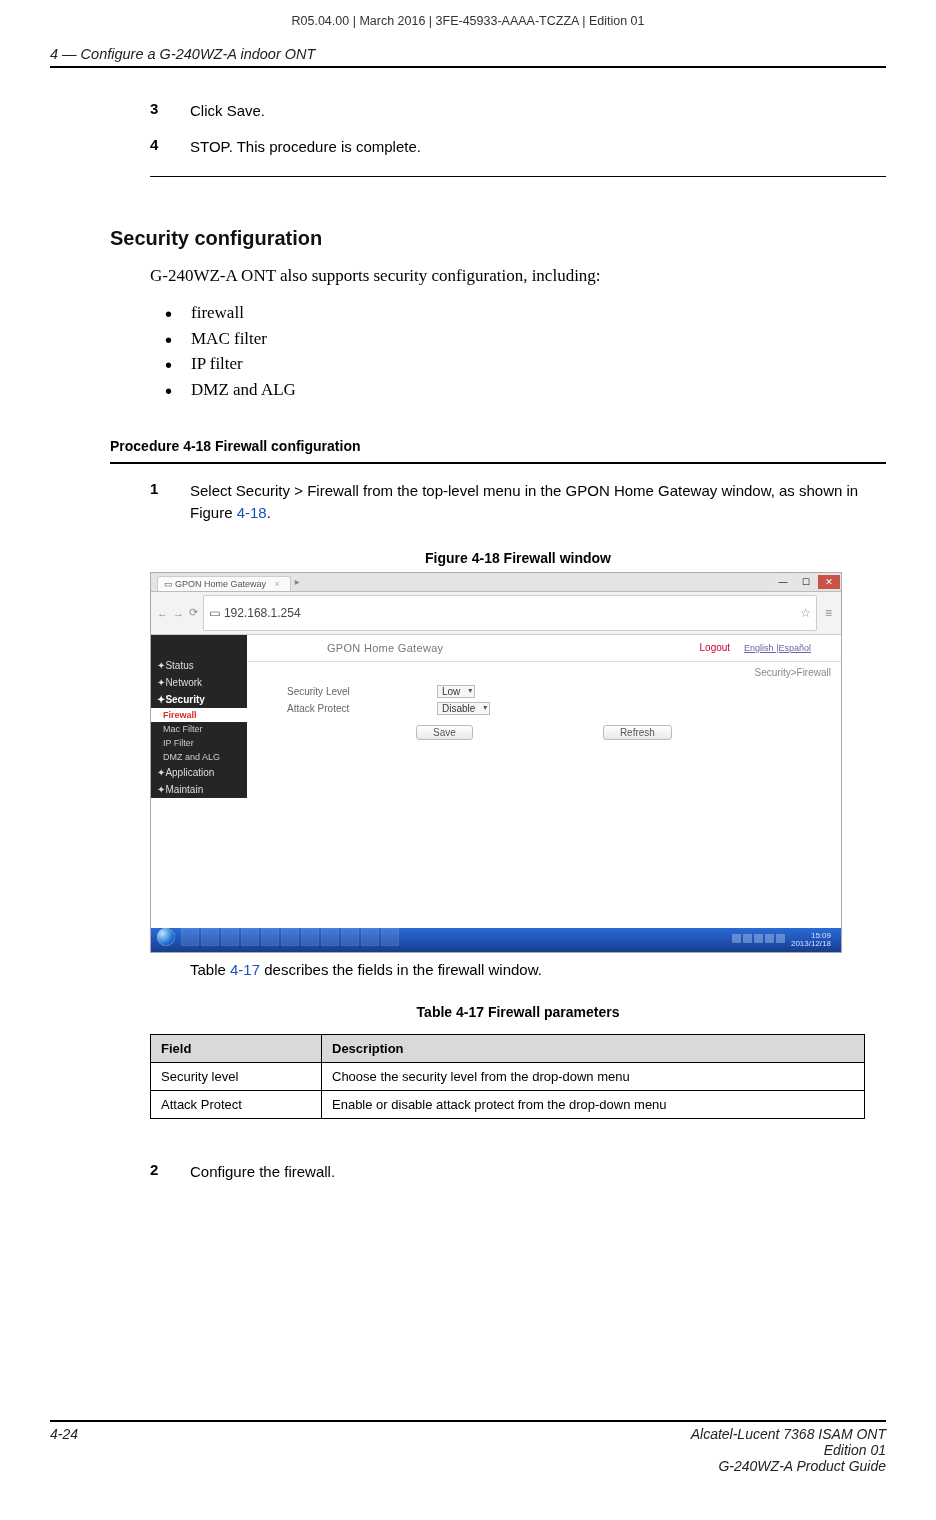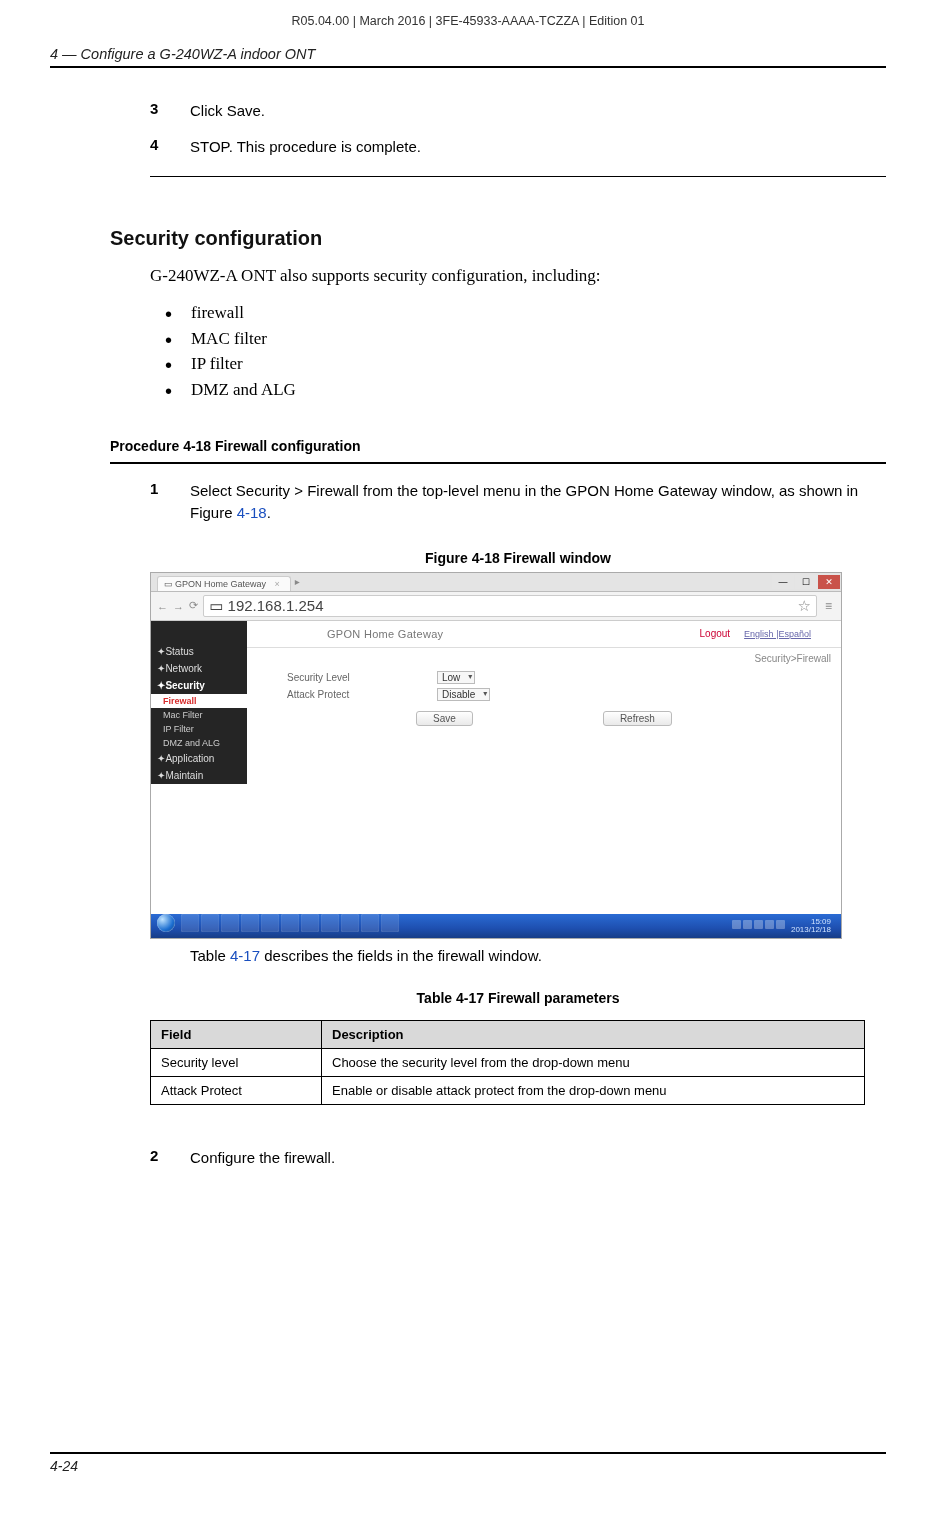--- a/index.html
+++ b/index.html
@@ -159,23 +159,23 @@
     background: #f3f3f3;
     padding: 3px 6px;
     border-bottom: 1px solid #ccc;
     gap: 5px;
   }
   .nav-ico { color:#888; font-size:11px;}
   .url-field {
     flex:1;
     background:#fff;
     border:1px solid #ccc;
-    padding:1px 5px;
+    padding:10px 5px;
     color:#444;
-    font-size:15px;
+    font-size:12px;
     border-radius:2px;
   }
   .url-star { color:#888; margin-left:4px;}
   .url-menu { color:#888; font-size:12px; padding:0 3px;}
   .app-area { display:flex; min-height: 95px;}
   .sidebar {
     width: 96px;
     background: #252525;
     color:#fff;
     font-size: 10px;
@@ -438,16 +438,21 @@
 
   <div class="step-block" style="margin-top:42px;">
     <div class="step-num">2</div>
     <div class="step-text">Configure the firewall.</div>
   </div>
 
   <div class="footer-area">
     <hr class="hr-foot">
     <div class="footer-row">
       <div>4-24</div>
+      <div class="footer-right">
+        <div>Alcatel-Lucent 7368 ISAM ONT</div>
+        <div>Edition 01</div>
+        <div>G-240WZ-A Product Guide</div>
+      </div>
     </div>
   </div>
 
 </div>
 
 </body></html>

